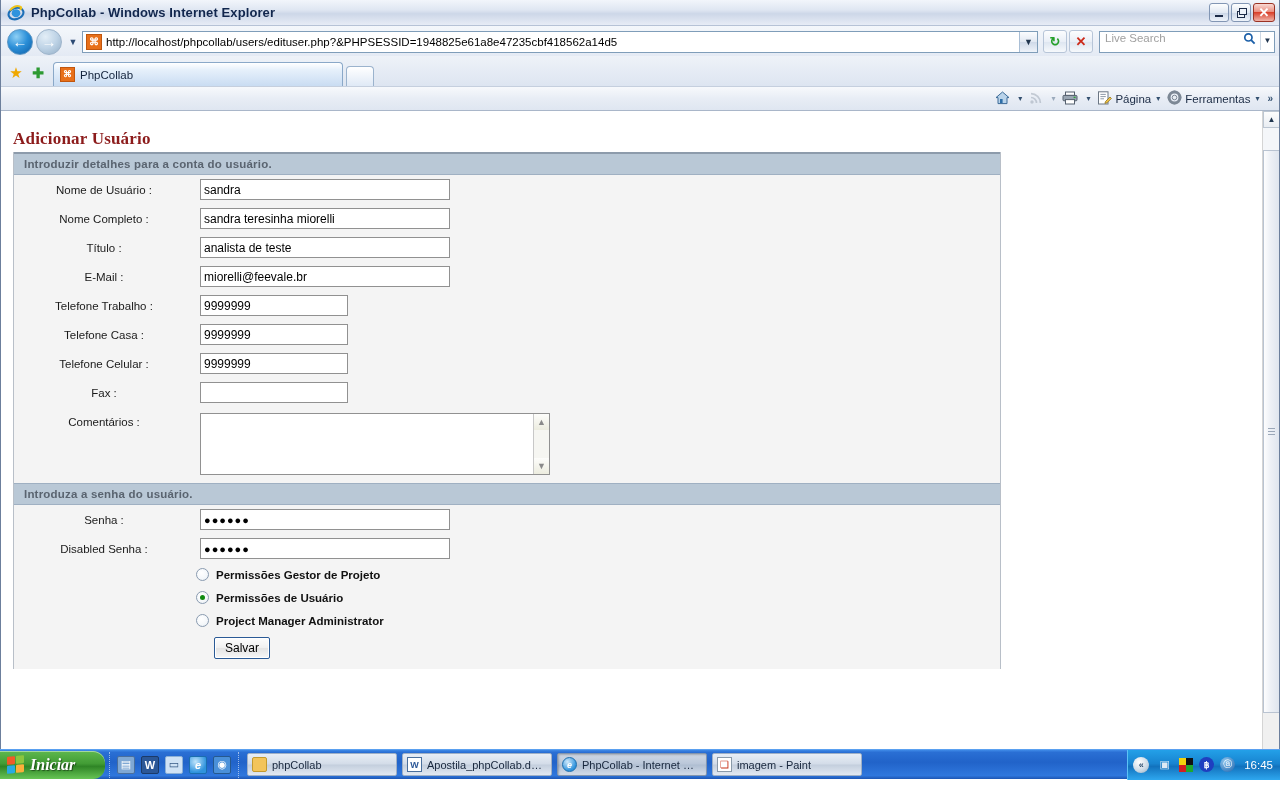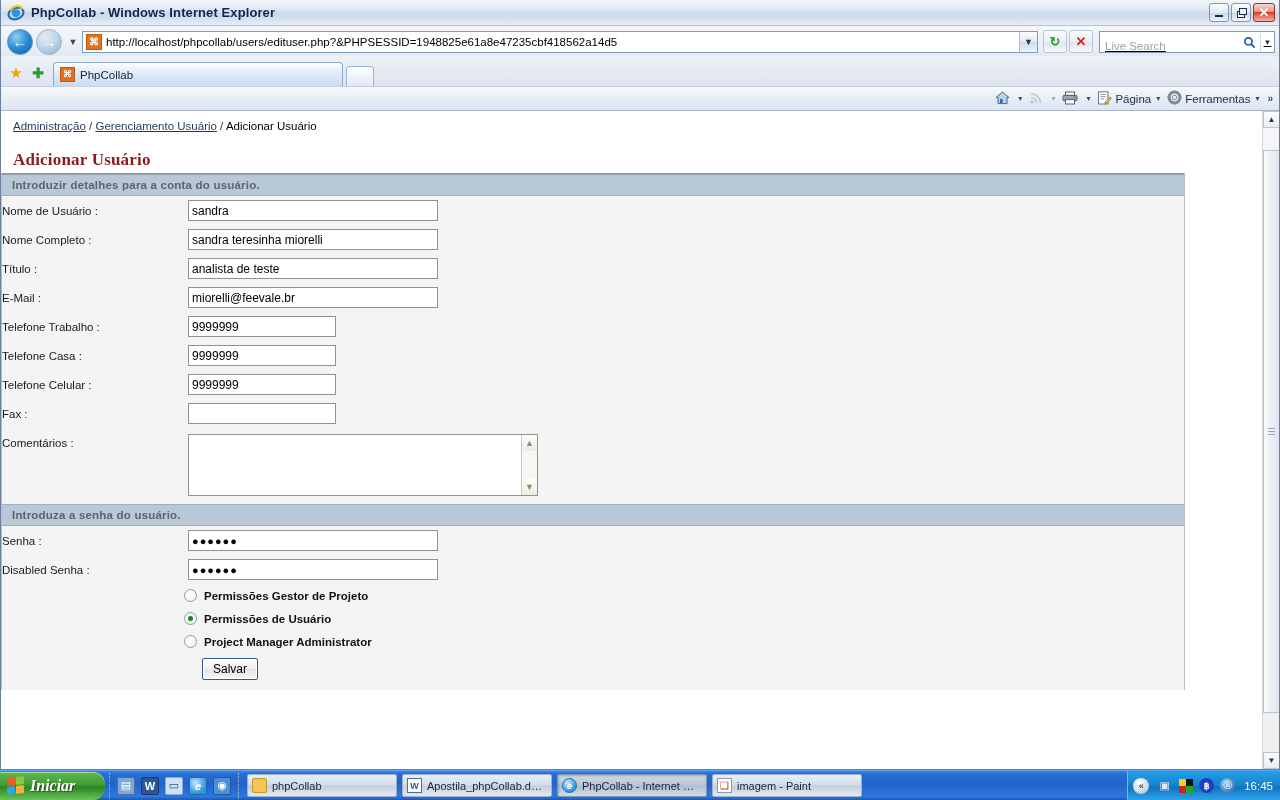--- a/index.html
+++ b/index.html
@@ -112,21 +112,21 @@
   .tb-sq {
     width: 24px; height: 23px; margin-left: 2px;
     border: 1px solid #b7c5d8; border-radius: 3px;
     background: linear-gradient(to bottom, #fcfdfe, #eaeff7 50%, #dde5f0 51%, #f6f9fc);
     display: flex; align-items: center; justify-content: center;
     font-size: 13px; font-weight: bold; flex: 0 0 auto;
   }
   #searchbox {
     width: 176px; height: 22px; margin-left: 6px; flex: 0 0 auto;
     background: #ffffff; border: 1px solid #7f9db9;
-    display: flex; align-items: flex-end; text-decoration: underline;
+    display: flex; align-items: flex-start;
   }
   #searchbox .ph { font-size: 11.5px; color: #a0a0a0; padding-left: 5px; flex: 1 1 auto; }
   #searchbox .sicon { width: 22px; text-align: center; color: #1b5fa8; font-size: 12px; }
   #searchbox .sdrop { width: 14px; text-align:center; color:#21364f; font-size: 8px;
     border-left: 1px solid #cdd7e3; height: 18px; display:flex;align-items:center;justify-content:center;}
 
   
   #tabrow {
     height: 30px; display: flex; align-items: flex-end;
     padding-left: 4px;
@@ -195,42 +195,43 @@
   #breadcrumb .sep { color: #333; }
 
   #pagetitle {
     font-family: "Liberation Serif", serif;
     font-size: 17px; font-weight: bold; color: #8c1b1b;
     padding: 18px 0 3px 12px;
     letter-spacing: 0.2px;
   }
 
   .formtable {
-    width: 1184px;
+    margin-left: 12px;
+    width: 988px;
     border-left: 1px solid #b8bfc8;
     border-right: 1px solid #b8bfc8;
     background: #f4f4f4;
   }
   .sechead {
     background: #b9c8d6;
     color: #5a6470;
     font-size: 11.5px; font-weight: bold;
     padding: 4px 0 4px 10px;
     border-top: 1px solid #9fb0c2;
     border-bottom: 1px solid #9fb0c2;
     letter-spacing: 0.2px;
   }
   .sechead.first { border-top: 2px solid #8d9bab; }
 
   .frow {
     display: flex; align-items: center;
     padding: 4px 0 4px 0;
   }
   .flabel {
-    width: 186px; text-align: left; padding-right: 6px;
+    width: 186px; text-align: center; padding-right: 6px;
     font-size: 11.5px; color: #1a1a1a;
     white-space: nowrap;
   }
   .finput {
     height: 21px;
     border: 1px solid #919191;
     background: #ffffff;
     font-size: 12px; color: #000000;
     padding: 1px 3px;
     display: flex; align-items: center;
@@ -314,21 +315,21 @@
 
   
   #statusstrip {
     height: 14px;
     background: linear-gradient(to bottom, #eef1f6, #dde3ed);
     border-top: 1px solid #b9c3d1;
   }
 
   
   #taskbar {
-    position: absolute; left: 0; top: 770px;
+    position: absolute; left: 0; top: 749px;
     width: 1280px; height: 30px;
     background: linear-gradient(to bottom, #3f8ae8 0%, #2a6fd4 8%, #2163c9 42%, #2f77dd 88%, #1d56b3 100%);
     display: flex; align-items: center;
     border-top: 1px solid #5aa0f0;
   }
   #startbtn {
     width: 105px; height: 28px;
     background: linear-gradient(to bottom, #5eb84e 0%, #429c35 45%, #2f8526 55%, #67c455 100%);
     border-radius: 0 12px 12px 0;
     display: flex; align-items: center;
@@ -535,23 +536,20 @@
       <span class="cl">Ferramentas</span>
       <span class="cv">▾</span>
     </div>
     <span class="chevrons">»</span>
   </div>
 
   <div id="viewport">
 
     <div id="page">
 
-      <div id="breadcrumb">
-        <a href="#">Administração</a><span class="sep"> / </span><a href="#">Gerenciamento Usuário</a><span class="sep"> / </span><span>Adicionar Usuário</span>
-      </div>
 
       <div id="pagetitle">Adicionar Usuário</div>
 
       <div class="formtable">
 
         <div class="sechead first">Introduzir detalhes para a conta do usuário.</div>
 
         <div class="frow">
           <div class="flabel">Nome de Usuário :</div>
           <div class="finput w250">sandra</div>

